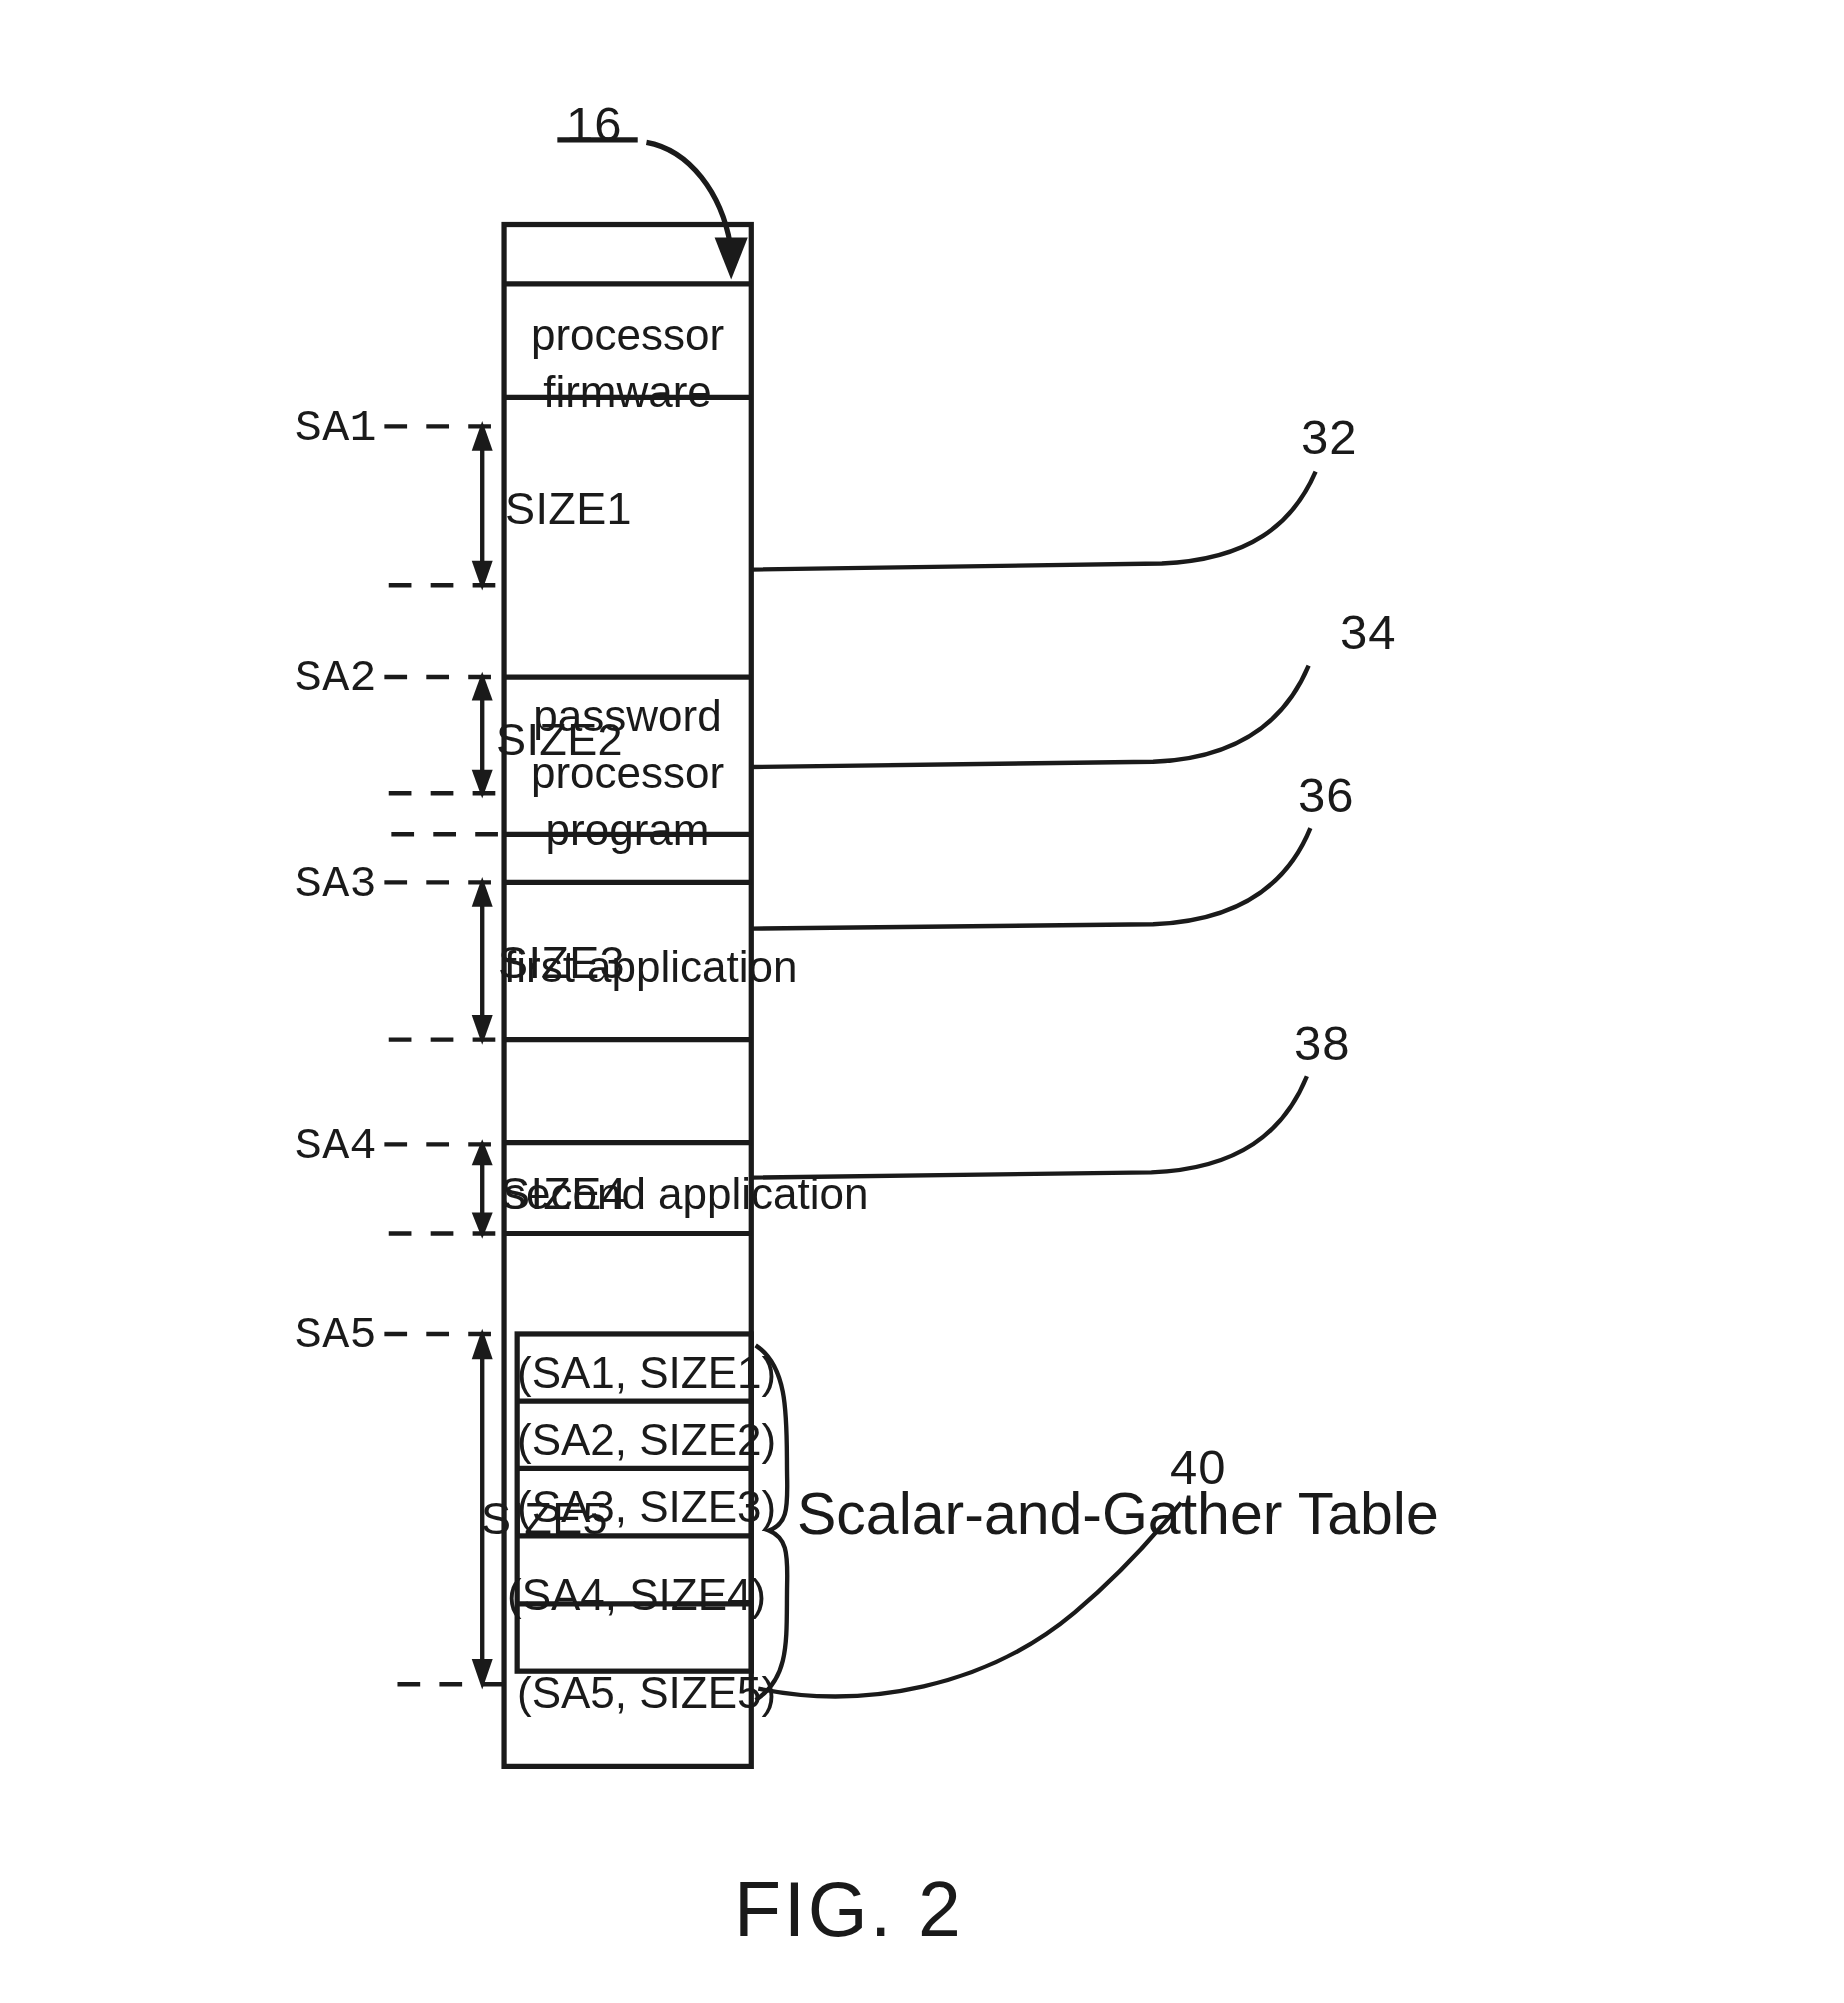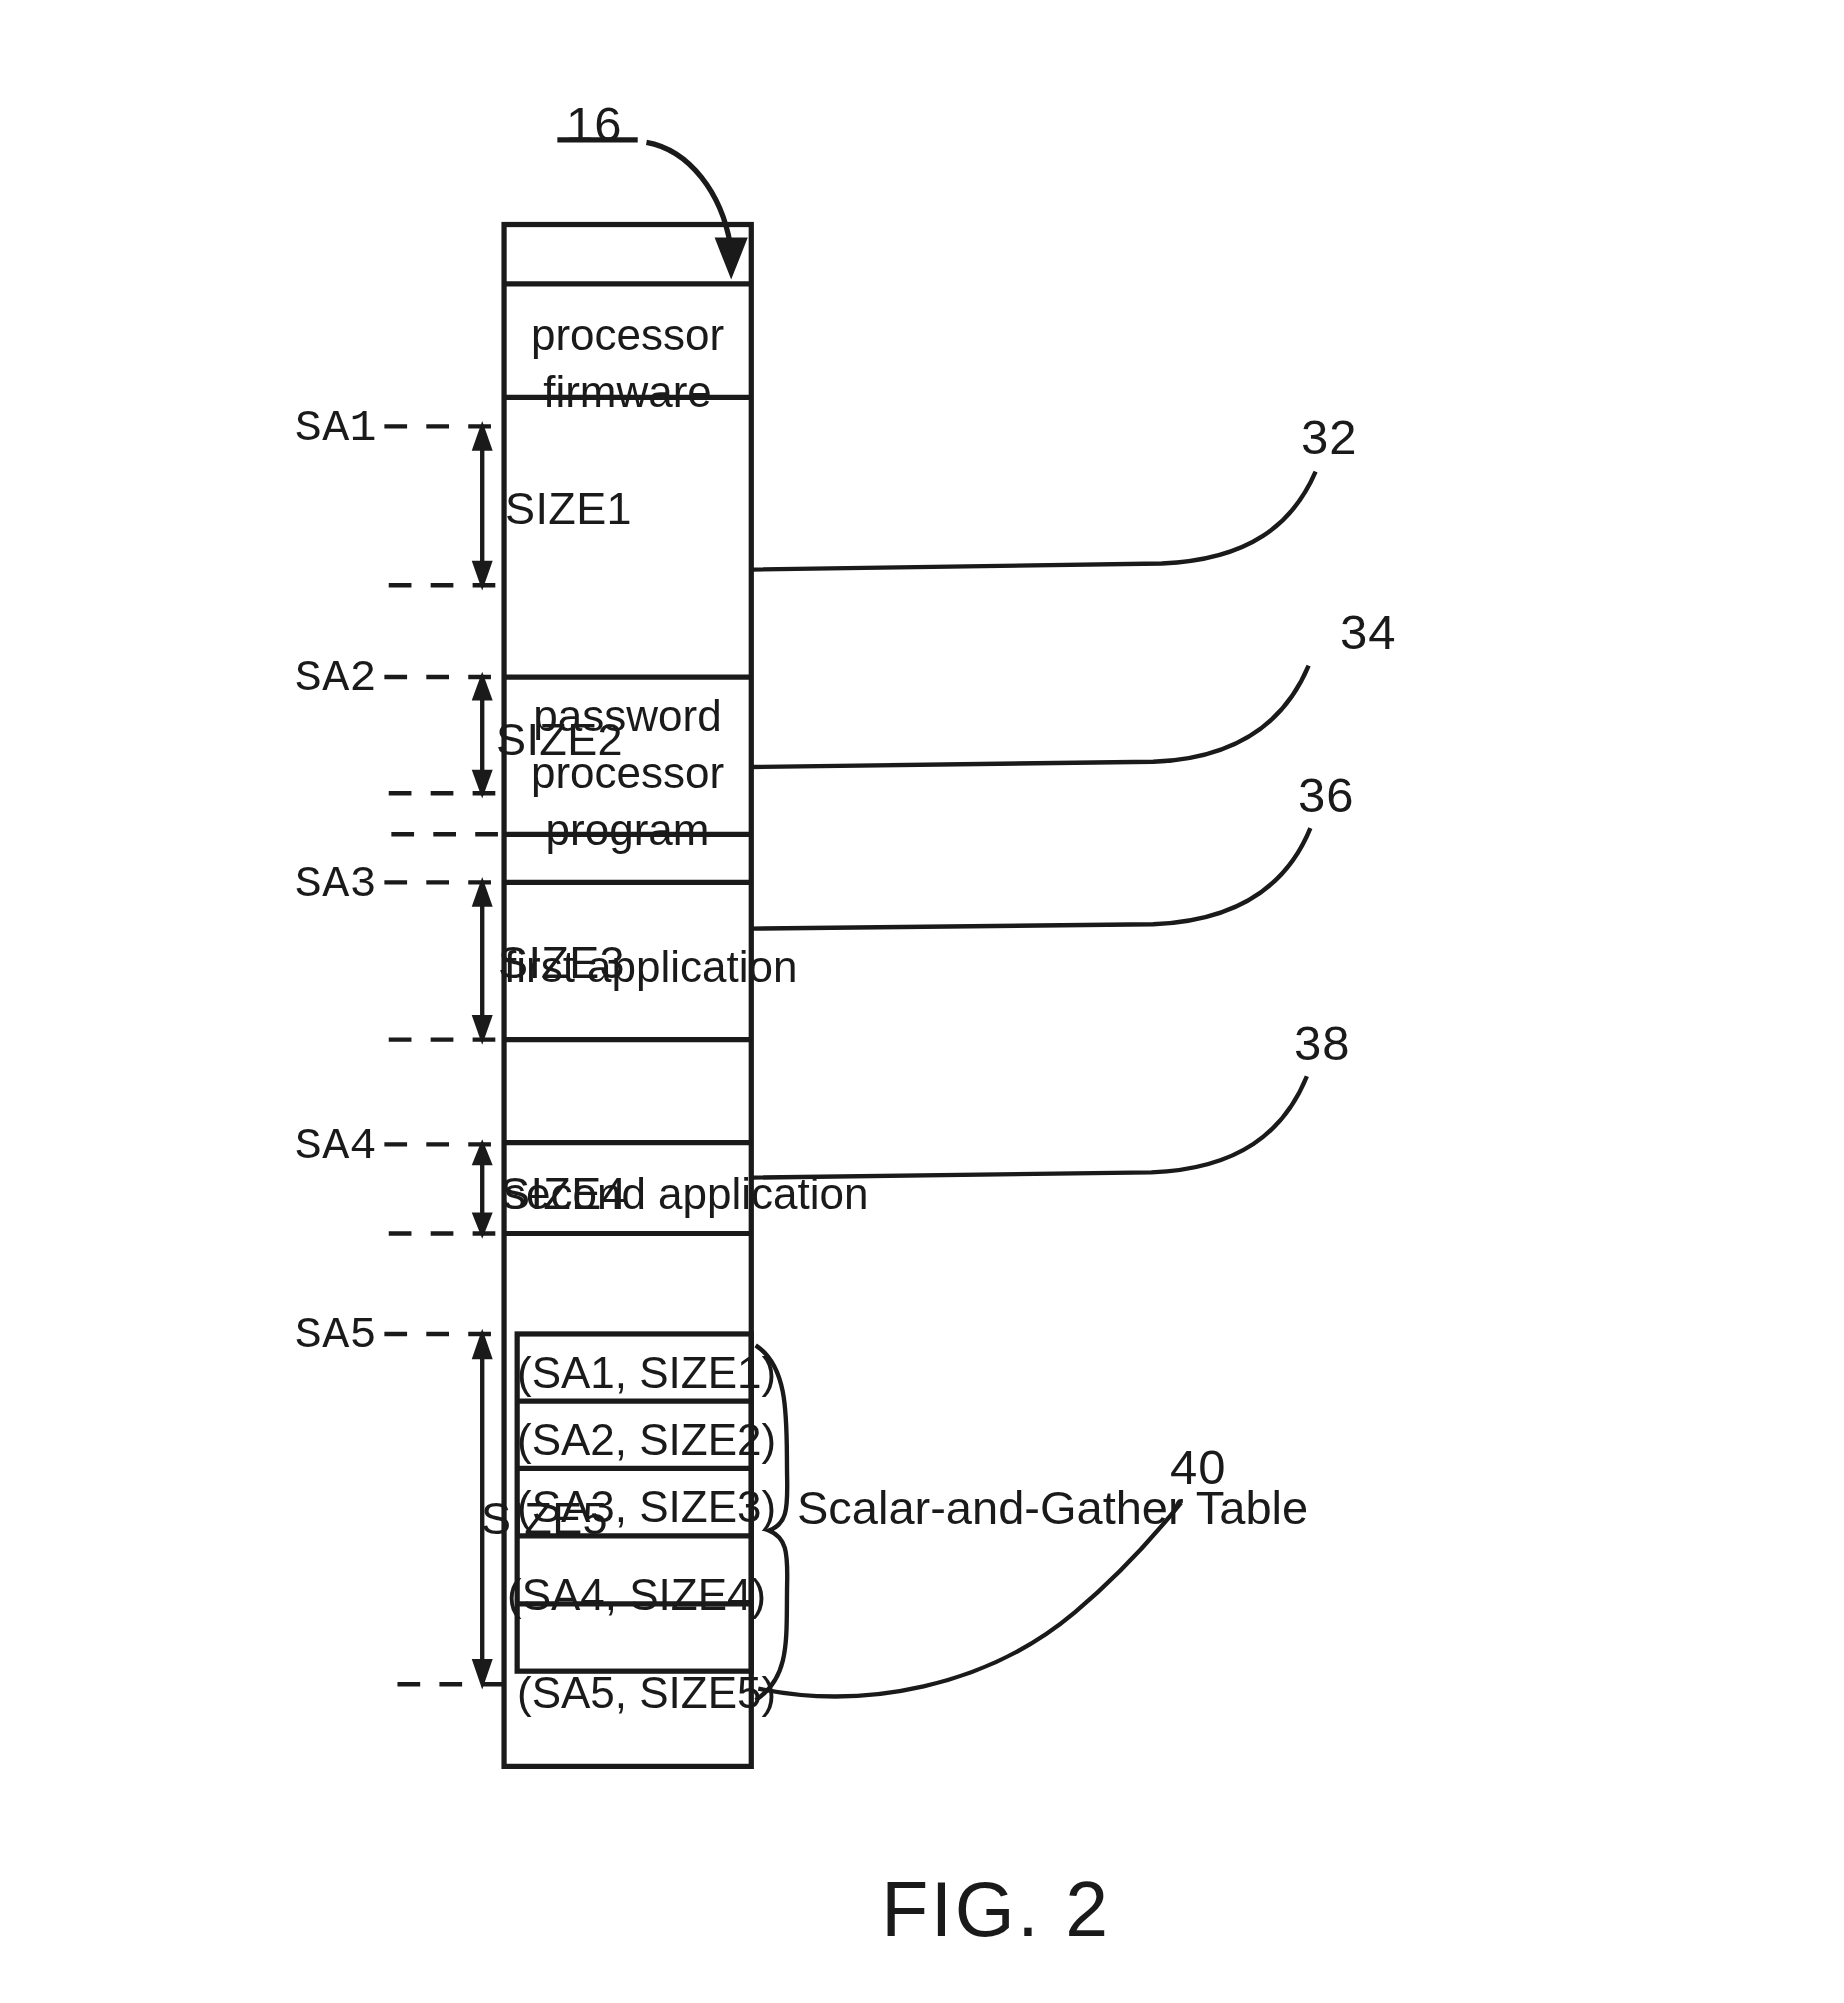--- a/index.html
+++ b/index.html
@@ -54,28 +54,27 @@
     text-align: right;
     width: 234px;
   }
   
   .ref-num {
     font-size: 49px;
     letter-spacing: 0.9px;
   }
   
   .brace-text {
-    font-size: 47px;
+    font-size: 59px;
     letter-spacing: 0px;
   }
   
   .fig-caption {
     font-size: 77px;
     letter-spacing: 2.6px;
-    text-align: center;
     width: 524px;
   }
 </style>
 </head>
 <body>
 
 <div id="figure-root">
 
   <svg id="figure-svg" viewBox="0 0 2112 2294" xmlns="http://www.w3.org/2000/svg">
 

